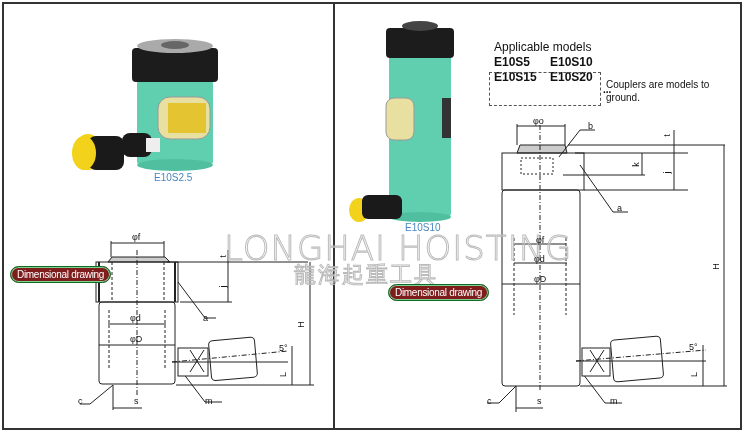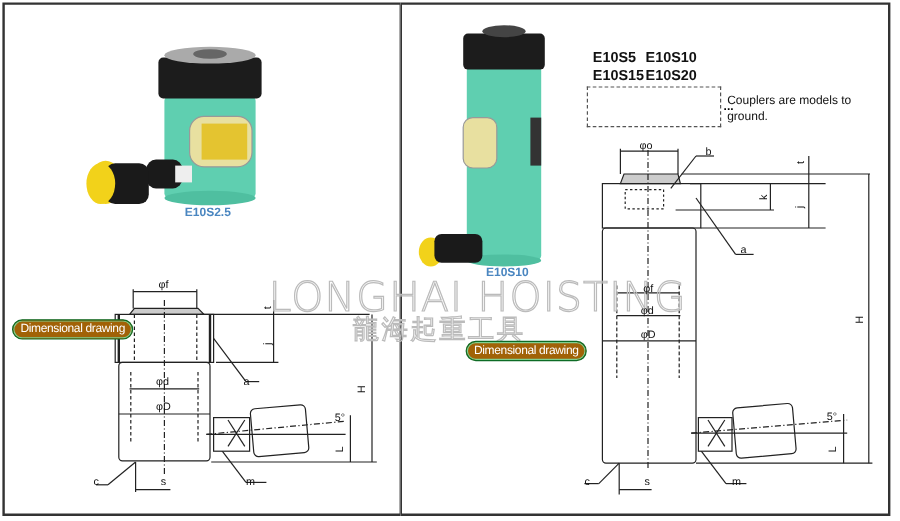--- a/index.html
+++ b/index.html
@@ -3,26 +3,26 @@
 <meta charset="utf-8">
 <style>
   * { box-sizing: border-box; margin: 0; padding: 0; }
   html, body { width: 750px; height: 434px; background: #fff; overflow: hidden; }
   body { position: relative; font-family: "Liberation Sans", sans-serif; }
   .panel { position: absolute; top: 2px; height: 428px; border: 2px solid #333; background: #fff; }
   #left-panel { left: 2px; width: 332px; border-right: 1px solid #333; }
   #right-panel { left: 334px; width: 408px; border-left: 1px solid #333; }
   svg { position: absolute; left: 0; top: 0; }
   .lbl { position: absolute; font-size: 9px; color: #111; line-height: 1; }
-  .model-caption { position: absolute; font-size: 10px; font-weight: bold; color: #4a86c0; }
-  .pill { position: absolute; background: #a16207; color: #fff; font-size: 10px; border-radius: 9px;
+  .model-caption { position: absolute; font-size: 10px; font-weight: normal; color: #4a86c0; }
+  .pill { position: absolute; background: #7f1d1d; color: #fff; font-size: 10px; border-radius: 9px;
           padding: 2px 6px; border: 1px solid #0d6b25; box-shadow: 0 0 0 1px #7fd08f inset; letter-spacing: -0.3px; white-space: nowrap; }
   .models { position: absolute; left: 494px; top: 40px; font-weight: bold; color: #111; }
   .models .title { font-size: 12px; font-weight: normal; color: #111; }
-  .models .row { font-size: 12px; display: flex; margin-top: 1px; }
+  .models .row { font-size: 12px; display: flex; gap: 12px; margin-top: 1px; }
   .models .row span { width: 44px; }
   .dash-box { position: absolute; left: 489px; top: 72px; width: 112px; height: 34px; border: 1px dashed #555; }
   .coupler-note { position: absolute; left: 606px; top: 78px; font-size: 10px; color: #111; line-height: 13px; }
   .ellipsis { position: absolute; left: 603px; top: 84px; font-size: 10px; font-weight: bold; }
   .watermark { position: absolute; left: 224px; top: 228px; font-size: 34px; font-weight: 300; color: transparent;
                -webkit-text-stroke: 1px #bbb; letter-spacing: 1px; white-space: nowrap; font-family: "DejaVu Sans", sans-serif; text-align: right; }
   .watermark-cn { position: absolute; left: 294px; top: 260px; font-size: 22px; color: transparent; -webkit-text-stroke: 1px #bbb; letter-spacing: 2px; white-space: nowrap; font-family: "DejaVu Sans", sans-serif; }
 </style>
 </head>
 <body>
@@ -153,20 +153,21 @@
 <div class="lbl" style="left:279px;top:344px">5°</div>
 <div class="lbl" style="left:203px;top:314px">a</div>
 <div class="lbl" style="left:78px;top:397px">c</div>
 <div class="lbl" style="left:134px;top:397px">s</div>
 <div class="lbl" style="left:205px;top:397px">m</div>
 
 <div class="model-caption" style="left:405px;top:222px">E10S10</div>
 <div class="pill" style="left:388px;top:284px">Dimensional drawing</div>
 
 <div class="models">
+  <div class="title">Applicable models</div>
   <div class="row">
     <span>E10S5</span>
     <span>E10S10</span>
   </div>
   <div class="row">
     <span>E10S15</span>
     <span>E10S20</span>
   </div>
 </div>
 <div class="dash-box"></div>

